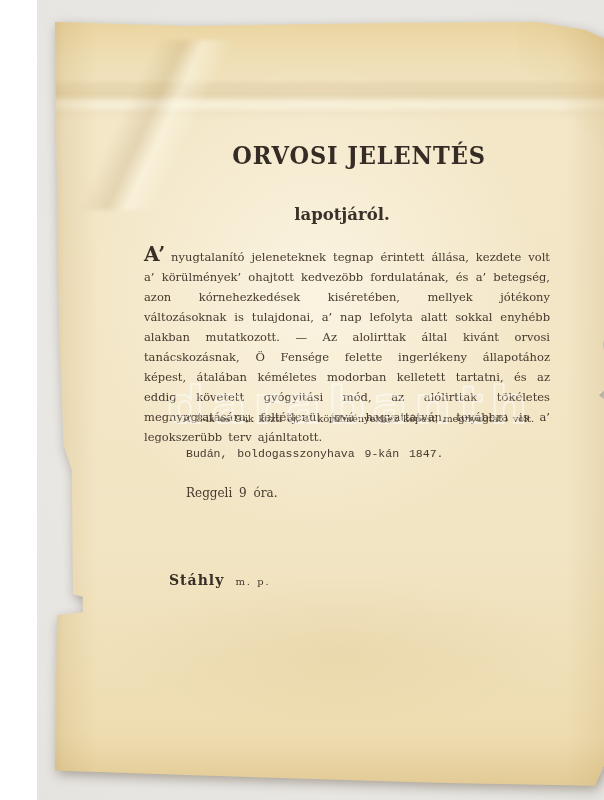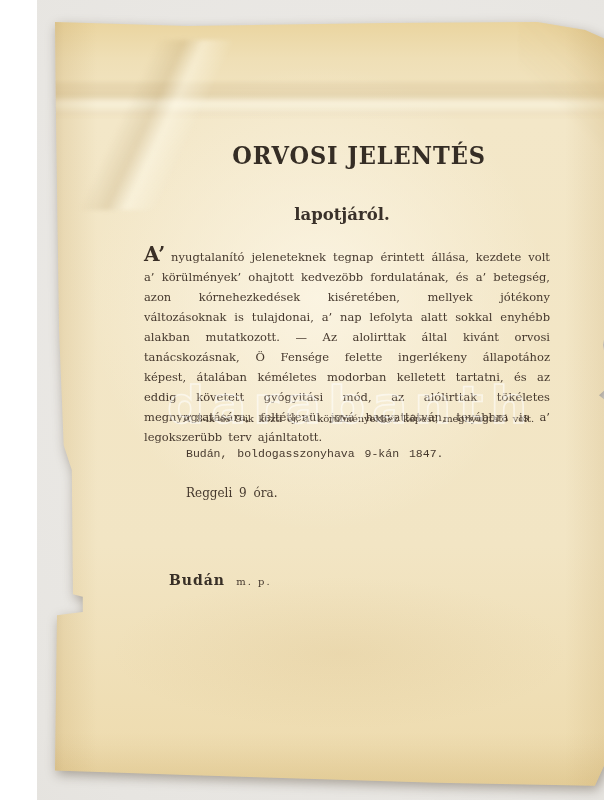--- a/index.html
+++ b/index.html
@@ -136,21 +136,21 @@
 
     <div class="par1"><span class="drop-cap">A’</span><span>nyugtalanító jeleneteknek tegnap érintett állása, kezdete volt a’ körülmények’ ohajtott kedvezöbb fordulatának, és a’ betegség, azon kórnehezkedések kiséretében, mellyek jótékony változásoknak is tulajdonai, a’ nap lefolyta alatt sokkal enyhébb alakban mutatkozott. — Az alolirttak által kivánt orvosi tanácskozásnak, Ö Fensége felette ingerlékeny állapotához képest, átalában kéméletes modorban kelletett tartatni, és az eddig követett gyógyitási mód, az alólirttak tökéletes megnyugtatására, feltétlenül jová hagyattatván, továbbra is a’ legokszerübb terv ajánltatott.</span></div>
 
     <div class="par2">A’ 8-ik és 9-ik közti éj, a’ körülményekhez képest, megnyugtató volt.</div>
 
     <div class="dateline">Budán, boldogasszonyhava 9-kán 1847.</div>
 
     <div class="timeline">Reggeli 9 óra.</div>
 
     <div class="sig sig-left">
-      <span class="sig-name">Budán</span>
+      <span class="sig-name">Stáhly</span>
       <span class="sig-suffix">m. p.</span>
     </div>
 
 
     <div class="watermark">darabanth</div>
 
   </div>
 </div>
 
 </body></html>

